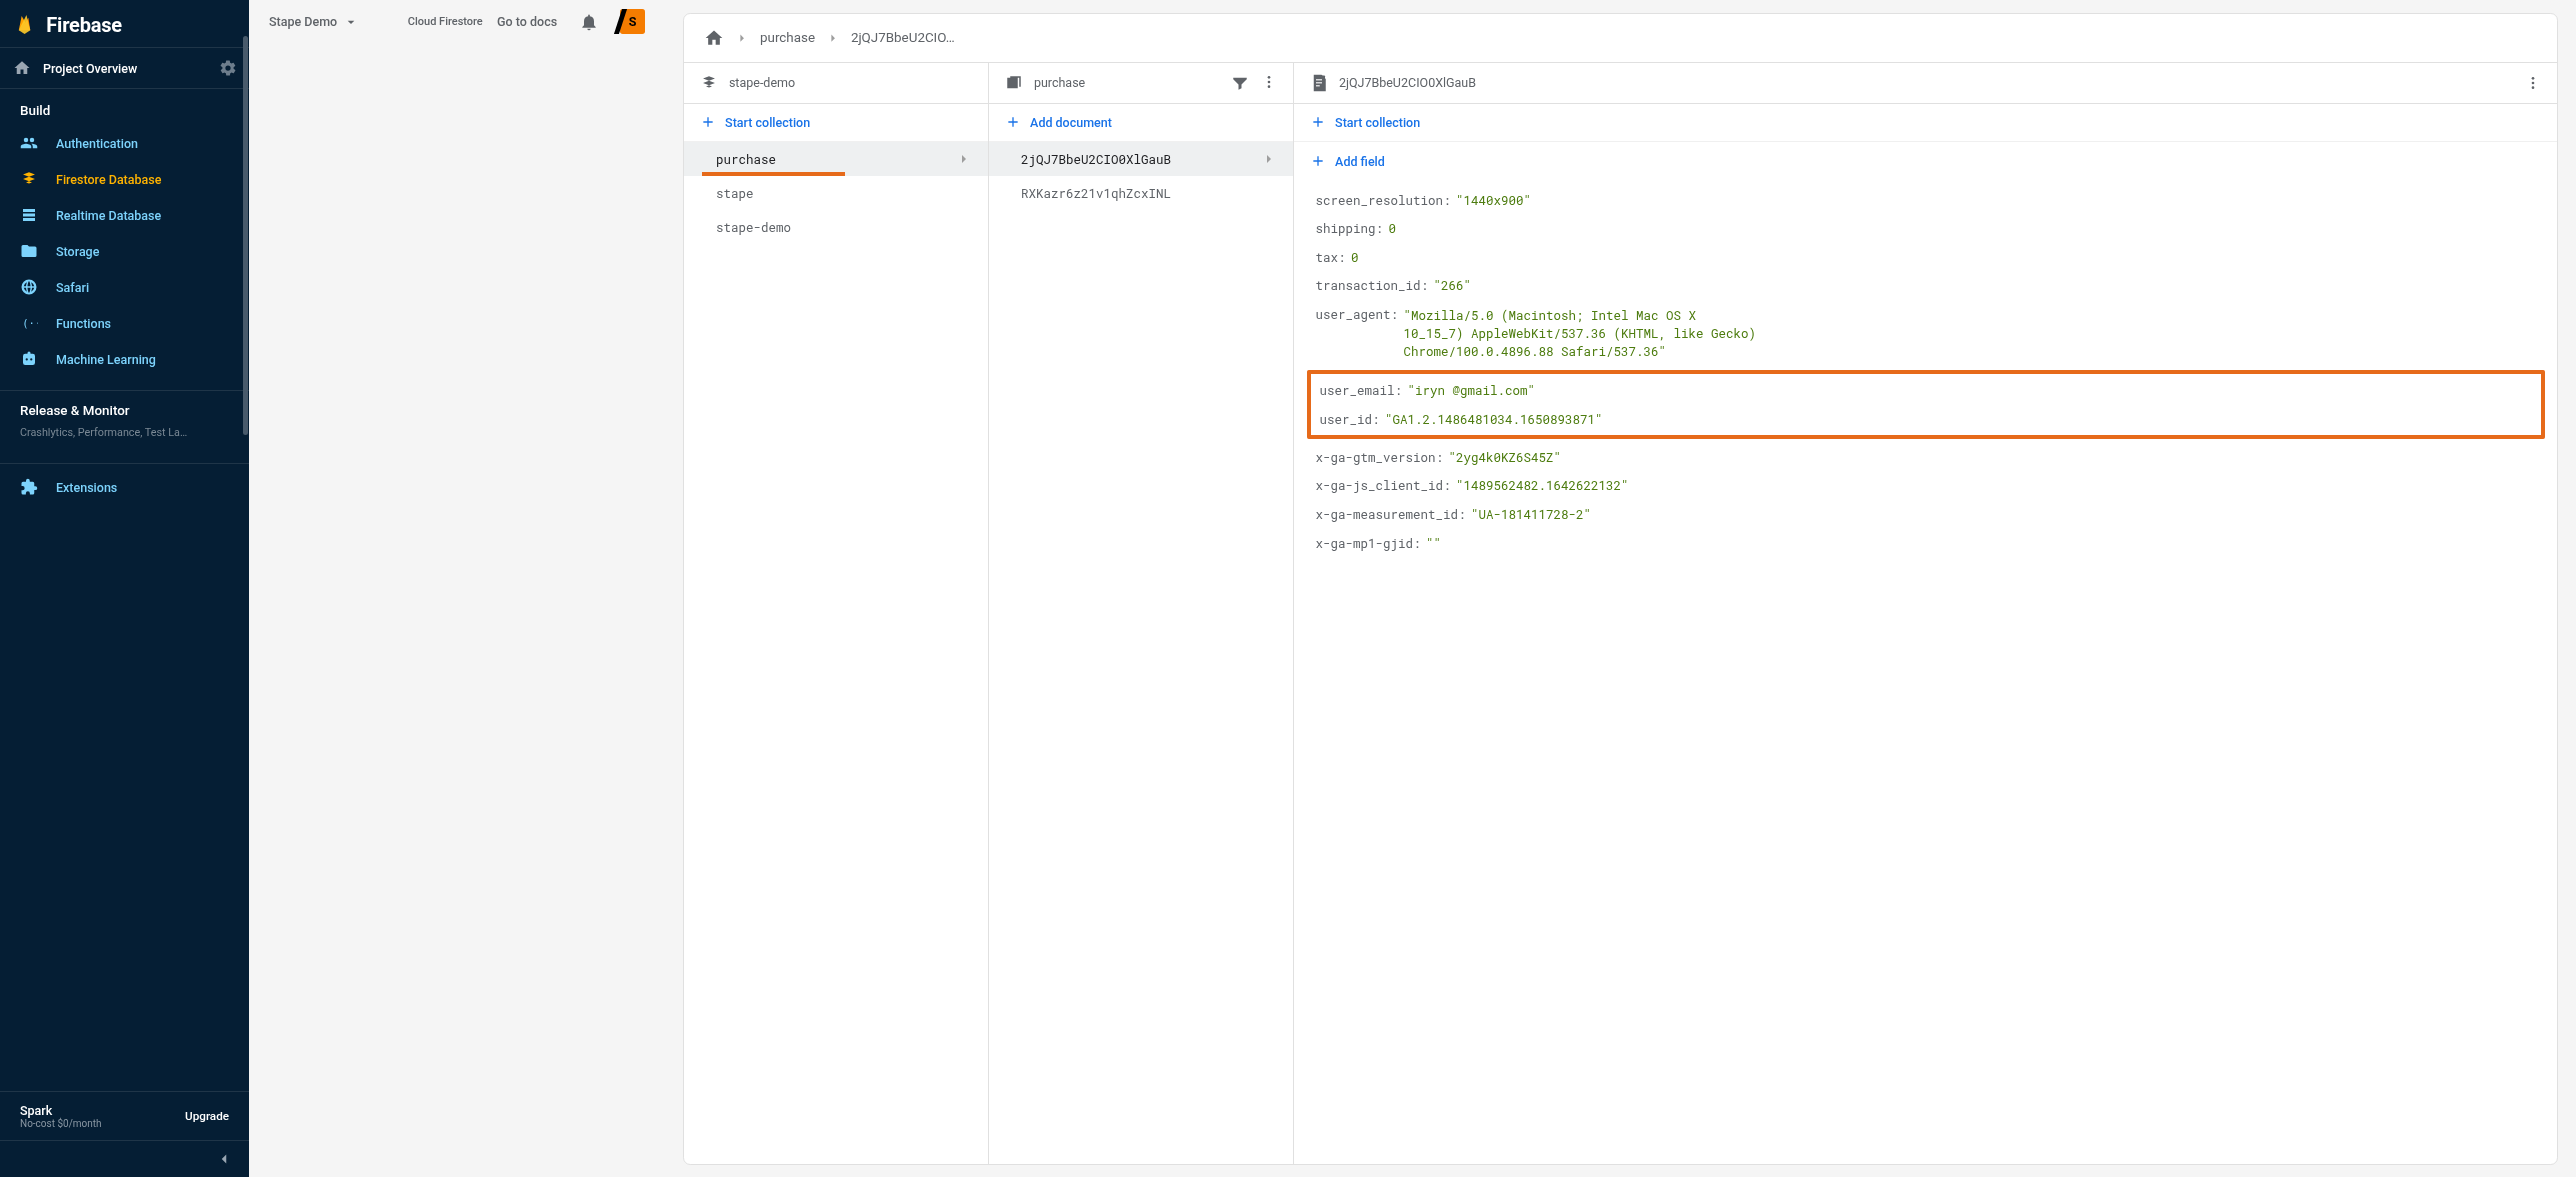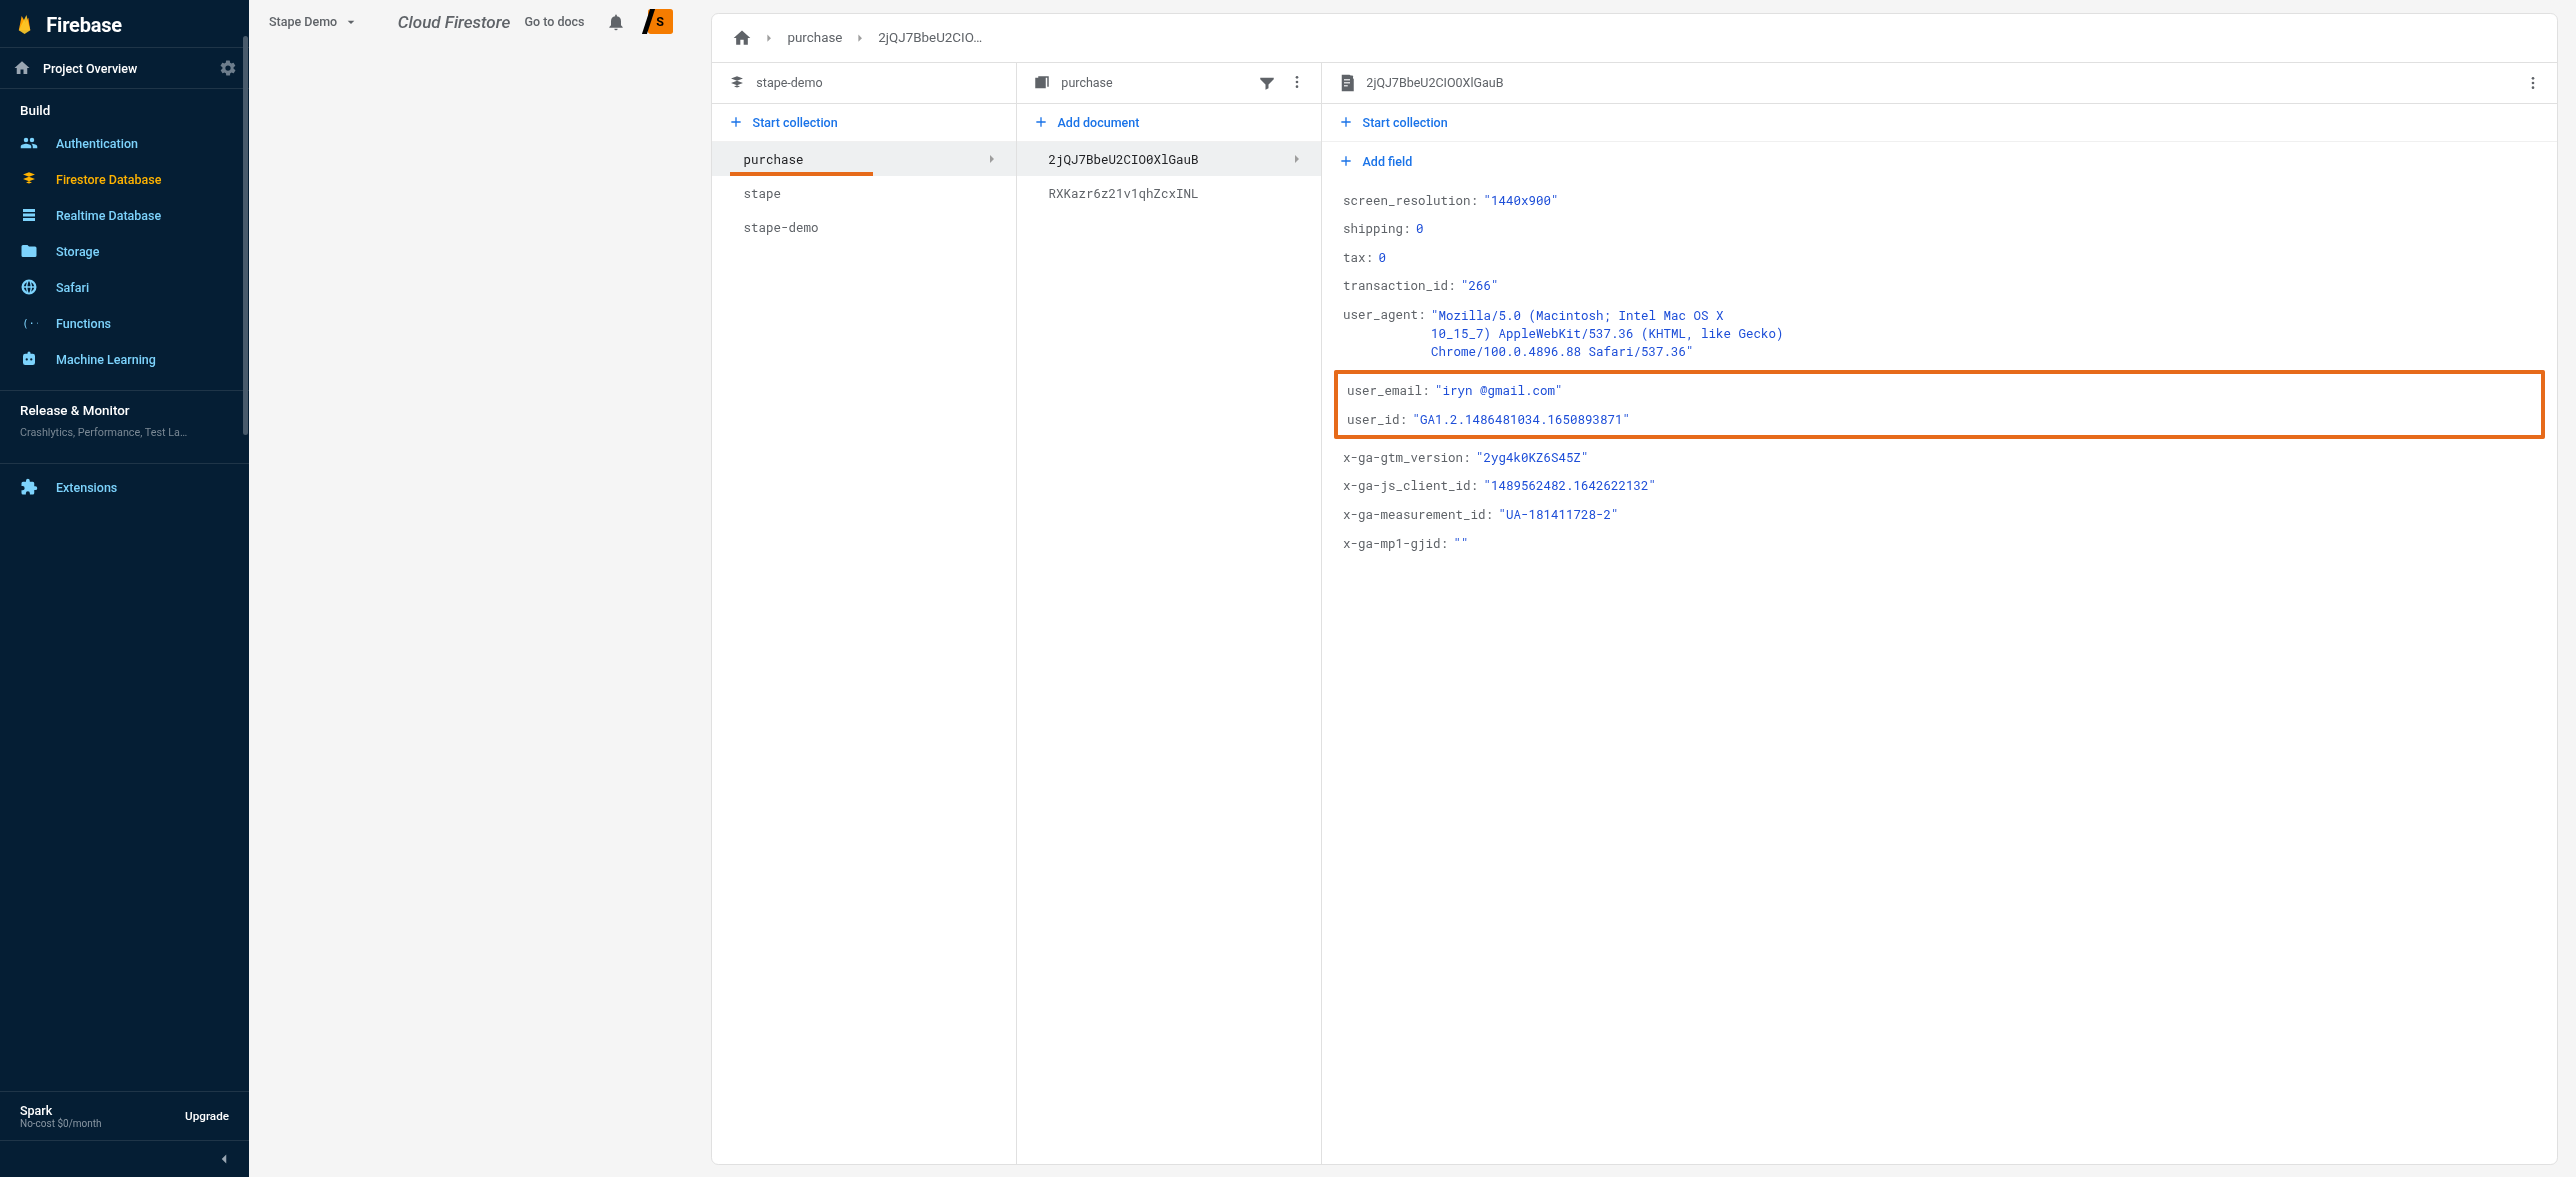--- a/index.html
+++ b/index.html
@@ -91,21 +91,21 @@
     .topbar {
       height: 43px;
       display: flex;
       align-items: center;
       padding: 0 20px;
       gap: 14.3px;
       background: #f5f5f5;
     }
     .proj-select { display: flex; align-items: center; gap: 5.4px; color: #5f6368; font-size: 12.5px; font-weight: 500; cursor: pointer; }
     .proj-select svg { fill: #5f6368; }
-    .crumb-product { color: #5f6368; font-size: 17px; font-weight: 500; margin-left: 25px; cursor: pointer; font-style: italic; }
+    .crumb-product { color: #5f6368; font-size: 11px; font-weight: 500; margin-left: 35px; cursor: pointer; }
     .topbar-right { margin-left: auto; display: flex; align-items: center; gap: 21.5px; }
     .docs-link { color: #5f6368; font-size: 12.5px; font-weight: 500; cursor: pointer; }
     .bell { fill: #5f6368; cursor: pointer; }
     .avatar { width: 25px; height: 25px; background: #f57c00; border-radius: 2.7px; display: flex; align-items: center; justify-content: center; font-weight: 700; color: #000; font-size: 12.5px; cursor: pointer; position: relative; }
     .avatar::before { content: ''; position: absolute; left: -1.8px; top: 0; bottom: 0; width: 5.4px; background: #000; transform: skewX(-18deg); }
     .avatar span { position: relative; z-index: 1; }
 
     .content { padding: 12.5px 18px; flex: 1; display: flex; flex-direction: column; min-height: 0; }
     .card {
       background: #fff;
@@ -193,21 +193,21 @@
       font-family: 'Roboto Mono', Menlo, Consolas, monospace;
       font-size: 12.5px;
       display: flex;
       flex-wrap: wrap;
       align-items: flex-start;
       gap: 5.4px;
       color: #5f6368;
     }
     .field-key { color: #5f6368; }
     .field-key::after { content: ":"; }
-    .field-val { color: #1d4ed8; }
+    .field-val { color: #4d7c0f; }
     .field-val.str::before, .field-val.str::after { content: '"'; }
     .field-row.multiline .field-val { padding-left: 0; }
     .field-val.multiline-wrap { display: block; max-width: 359px; line-height: 1.45; }
     .highlight-box {
       border: 4.5px solid #e66a1a;
       border-radius: 1.8px;
       margin: 3.6px 0;
       padding: 1.8px 0;
     }
   </style>

